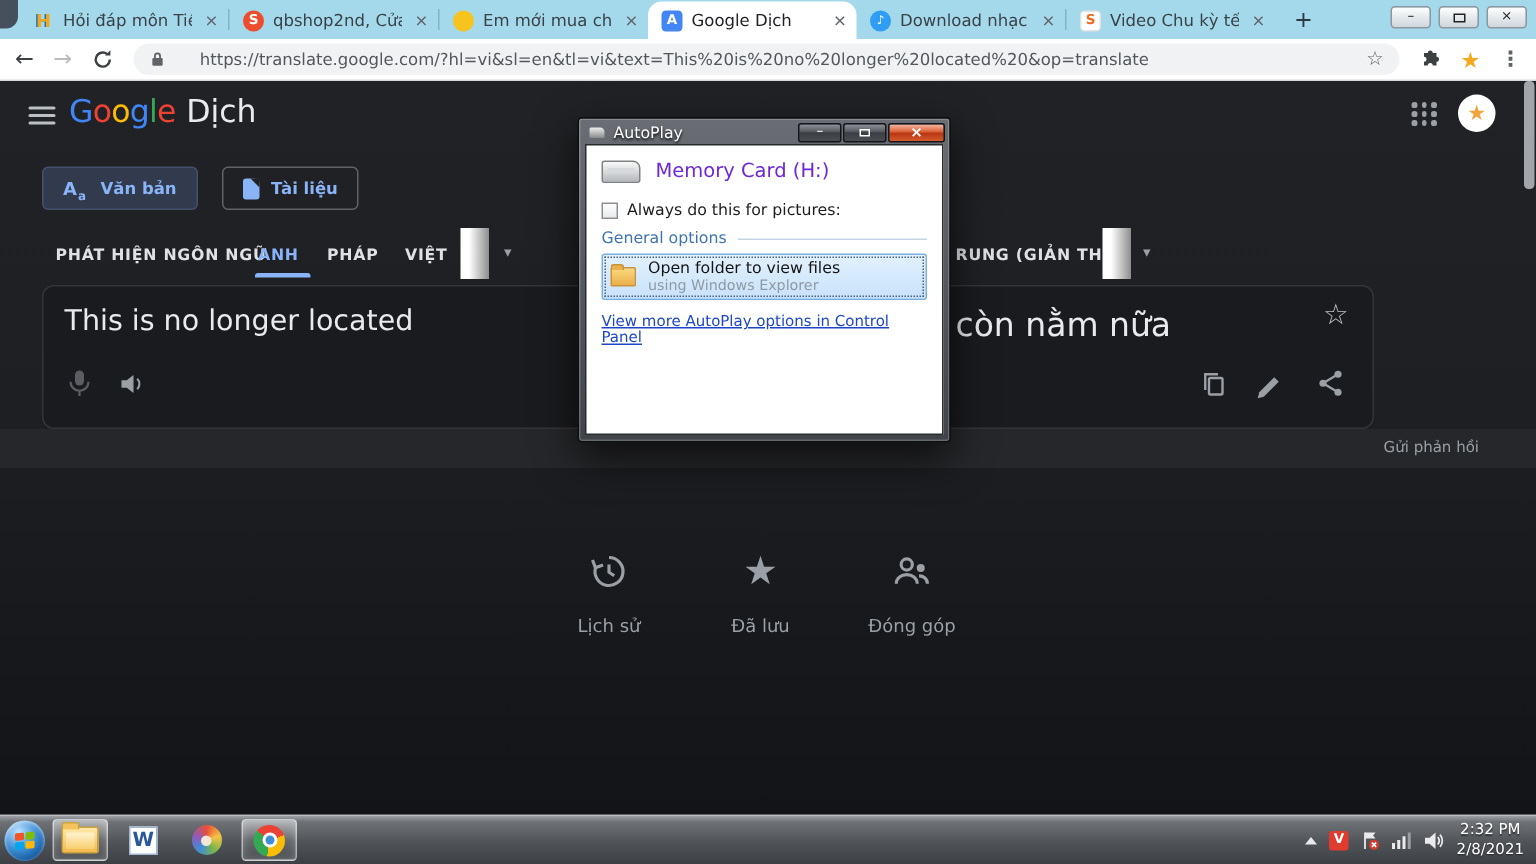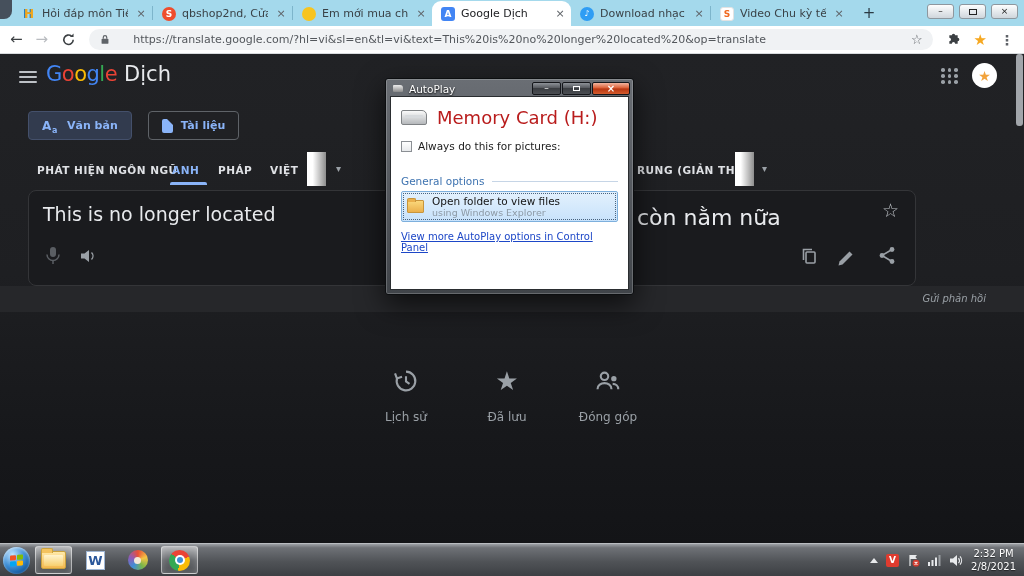--- a/index.html
+++ b/index.html
@@ -61,43 +61,43 @@
   .anh-underline{position:absolute;left:170px;top:128px;width:37px;height:3px;background:#8ab4f8;border-radius:2px 2px 0 0}
   .wbox{position:absolute;top:98px;width:19px;height:34px;background:linear-gradient(90deg,#ffffff 30%,#8d8d8d)}
   .chev{position:absolute;top:109px;font-size:10px;color:#9aa0a6}
 
   .card{position:absolute;left:28px;top:136px;width:888px;height:96px;background:#1a1b1e;border:1px solid #343538;border-radius:8px}
   .srctext{position:absolute;left:14px;top:12px;font-size:19px;color:#e8eaed}
   .tgttext{position:absolute;left:608px;top:14px;font-size:22px;color:#e8eaed}
   .cicon{position:absolute;color:#9aa0a6}
   .starout{position:absolute;right:16px;top:8px;font-size:19px;color:#bdc1c6}
   .fbstrip{position:absolute;left:0;top:232px;width:100%;height:26px;background:#26272a}
-  .fbtext{position:absolute;right:38px;top:7px;font-size:10px;font-style:italic;color:#9aa0a6}
+  .fbtext{position:absolute;right:38px;top:7px;font-size:10px;color:#9aa0a6}
 
   .shortcuts{position:absolute;left:374px;top:312px;display:flex;gap:37px}
   .scut{width:64px;text-align:center;color:#9aa0a6}
   .scut .ic{height:30px;display:flex;align-items:center;justify-content:center;font-size:26px}
   .scut .lbl{margin-top:14px;font-size:12px}
   .scrollthumb{position:absolute;right:1px;top:0;width:7px;height:72px;background:#a2a6ab;border-radius:3px}
 
   
   #dlg{position:absolute;left:385px;top:78px;width:249px;height:217px;background:linear-gradient(#6a6e74,#404449);border:1px solid #0c0e10;border-radius:3px;box-shadow:0 10px 28px rgba(0,0,0,.65),inset 0 0 0 1px rgba(255,255,255,.2);z-index:40}
   .dlg-title{height:17px;display:flex;align-items:center;padding:2px 3px 0 7px}
   .dlg-title .ic{width:10px;height:7px;background:linear-gradient(#ededed,#8a8a8a);border-radius:1px 3px 1px 1px;margin-right:6px}
   .dlg-title .txt{color:#fff;font-size:10.5px;text-shadow:0 1px 2px #000;flex:1}
   .dlg-btns{display:flex;gap:1px}
   .dbtn{width:29px;height:13px;border:1px solid #14161a;border-radius:2px;background:linear-gradient(#8e9298,#55585d 45%,#3a3d41 50%,#4a4d52);display:flex;align-items:center;justify-content:center;color:#fff;font-size:9px;line-height:1}
   .dbtn .maxbox{width:7px;height:5px;border:1px solid #fff;display:block}
   .dbtn.close{width:38px;background:linear-gradient(#f2b5a0,#e06a43 40%,#b93712 55%,#d45b2c);font-weight:bold;font-size:10px}
   .dlg-body{position:absolute;left:4px;right:4px;top:17px;bottom:4px;background:#fff;border:1px solid #2a2d30;padding:8px 10px 6px}
   .dev{display:flex;align-items:center;gap:10px;margin:2px 0 12px}
   .memcard{width:26px;height:15px;background:linear-gradient(#fafafa,#b5b8bb);border:1px solid #7f8285;border-radius:2px 5px 2px 2px;position:relative}
   .memcard::after{content:"";position:absolute;left:3px;top:4px;right:3px;height:3px;background:#d7dadd;border-radius:1px}
-  .devname{font-size:18px;color:#b91c1c}
-  .chk{display:flex;align-items:center;gap:6px;margin-bottom:23px}
+  .devname{font-size:13px;color:#6d28d9}
+  .chk{display:flex;align-items:center;gap:6px;margin-bottom:7px}
   .chk .box{width:11px;height:11px;border:1px solid #8b8f94;background:linear-gradient(#fff,#e8eaec);flex:none}
   .chk .lbl{font-size:10.5px;color:#1c1c1c}
   .sect{display:flex;align-items:center;gap:8px;margin:3px 0 4px}
   .sect .h{font-size:10.5px;color:#3e73b0;white-space:nowrap}
   .sect .rule{flex:1;height:1px;background:#c6d5e6}
   .opt{display:flex;align-items:center;gap:8px;padding:3px 5px;margin:1px 0}
   .opt .t1{font-size:10.5px;color:#141414}
   .opt .t2{font-size:9.5px;color:#9aa0a4}
   .opt.selected{background:linear-gradient(#e3f1fd,#c8e2fb);border:1px solid #7eb0dd;outline:1px dotted #49637e;outline-offset:-3px;border-radius:2px}
   .opt.selected .t2{color:#8d9aa6}

